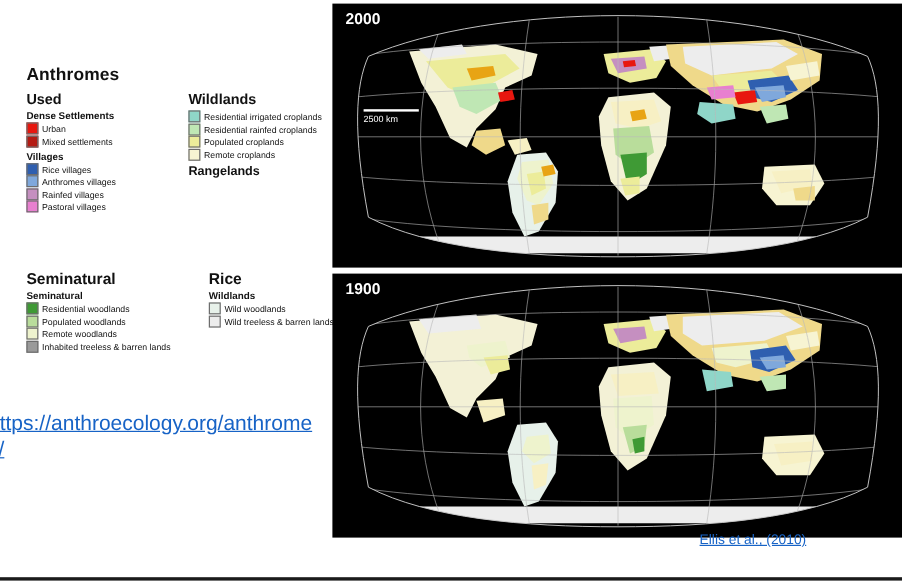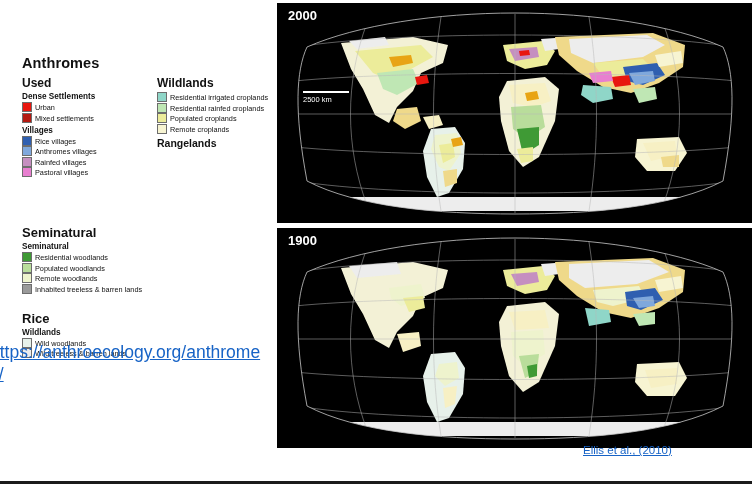--- a/index.html
+++ b/index.html
@@ -81,21 +81,21 @@
     white-space: nowrap;
   }
 
   
   .legend2 {
     position: absolute;
     left: 22px;
     top: 225px;
     width: 290px;
   }
-  .legend2 .legend-cols { gap: 14px; flex-direction: column; }
+  .legend2 .legend-cols { gap: 14px; }
   .legend2 .legend-col.wide { width: 160px; }
 
   
   .source-link {
     position: absolute;
     left: -10px;
     top: 342px;
     width: 280px;
     font-size: 17.5px;
     color: #1763c6;

